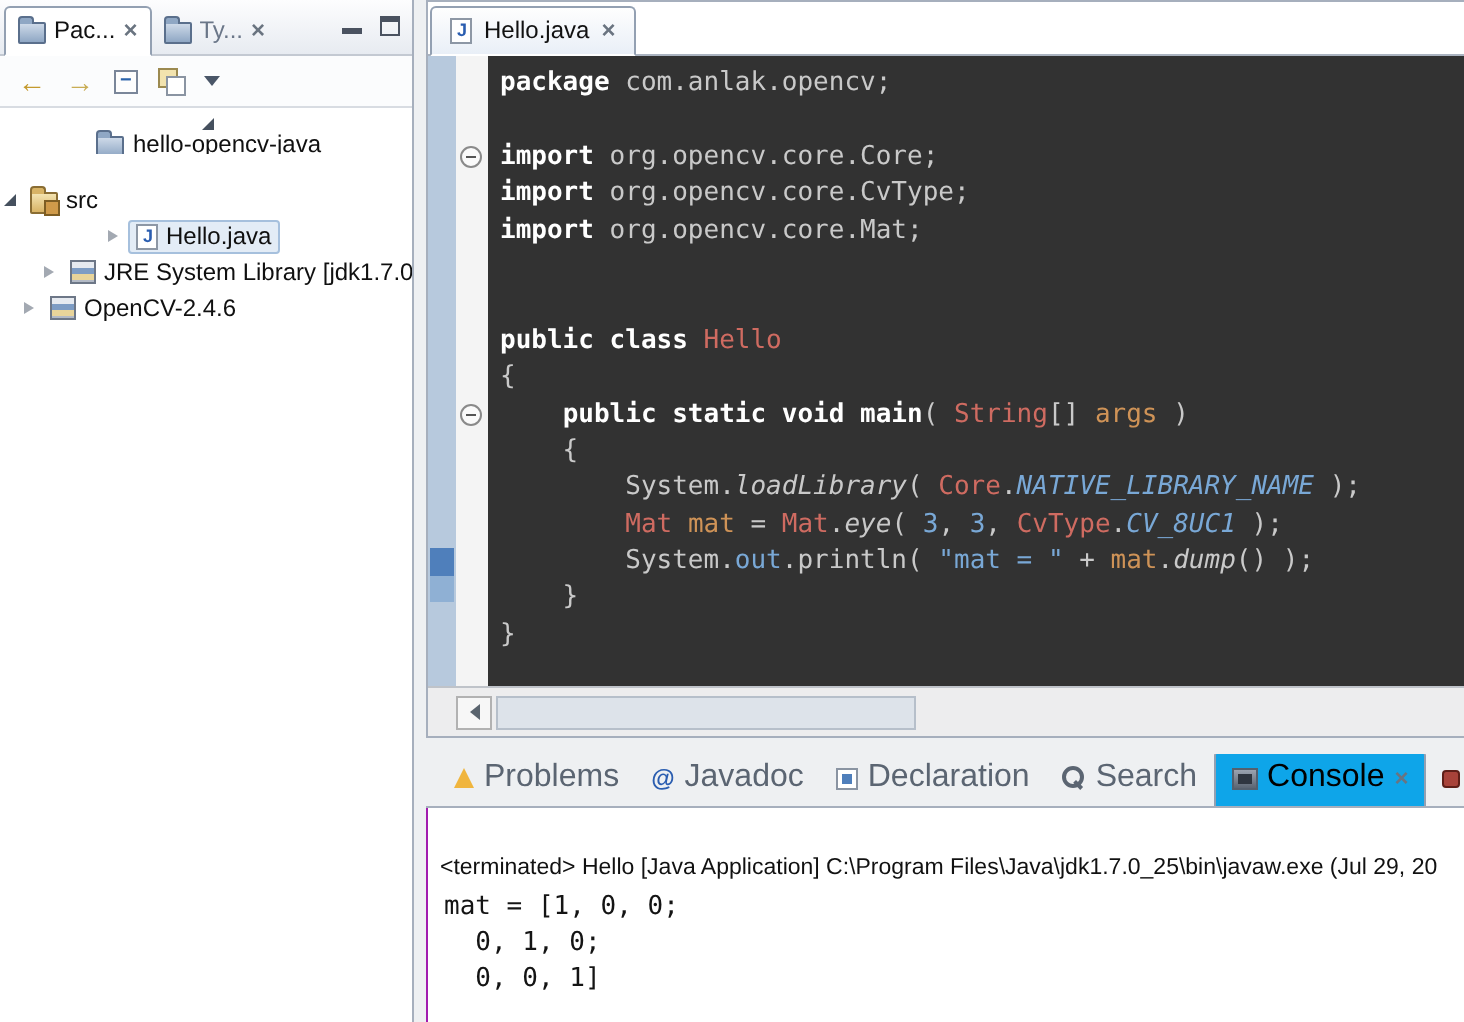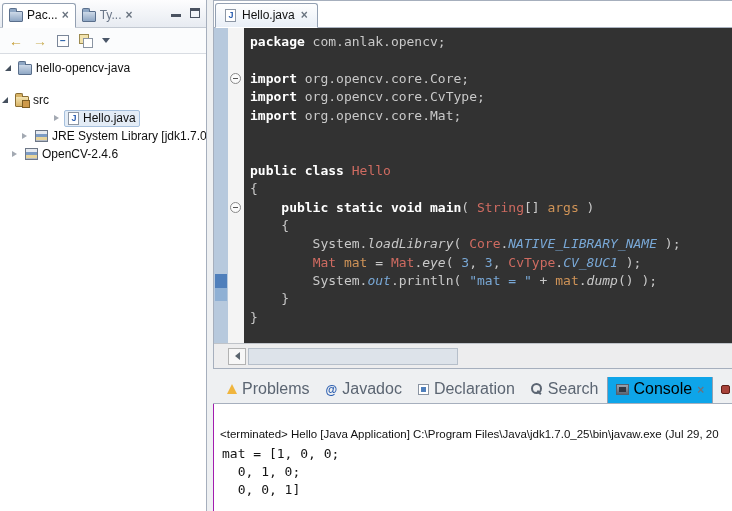--- a/index.html
+++ b/index.html
@@ -96,21 +96,21 @@
                font-family:"DejaVu Sans Mono",monospace; font-size:13px; line-height:18.4px;
                white-space:pre; cursor:text; }
   .code-line { height:18.4px; }
   .tok-kw   { color:#ffffff; font-weight:bold; }
   .tok-decl { color:#ffffff; font-weight:bold; }
   .tok-plain{ color:#c9c9c9; }
   .tok-type { color:#cf6b61; }
   .tok-str  { color:#79a8d6; }
   .tok-num  { color:#79a8d6; }
   .tok-cit  { color:#79a8d6; font-style:italic; }
-  .tok-fit  { color:#79a8d6; font-style:italic; }
+  .tok-fit  { color:#79a8d6; }
   .tok-mit  { color:#c9c9c9; font-style:italic; }
   .tok-var  { color:#cf9357; }
   .tok-param{ color:#cf9357; }
   .editor-hscroll { position:absolute; left:0; right:0; bottom:0; height:25px; background:#ededee;
                     border-top:1px solid #bfc3c9; display:flex; align-items:center; padding-left:14px; gap:2px; }
   .scroll-arrow-btn { width:18px; height:17px; background:#f7f7f7; border:1px solid #b2b2b2;
                       display:flex; align-items:center; justify-content:center; }
   .scroll-left-arrow { width:0; height:0; border-top:4px solid transparent;
                        border-bottom:4px solid transparent; border-right:5px solid #5a646e; }
   .scroll-thumb { width:210px; height:17px; background:#dde3ea; border:1px solid #b6bfca; }
@@ -170,21 +170,21 @@
         </div>
     </div>
     <div class="left-toolbar">
         <span class="tbtn back-icon"></span>
         <span class="tbtn forward-icon"></span>
         <span class="tbtn collapse-all-icon"></span>
         <span class="tbtn link-with-editor-icon"></span>
         <span class="tbtn view-menu-icon"></span>
       </div>
     <div class="tree">
-        <div class="tree-row" style="padding-left: 3px;">
+        <div class="tree-row" style="padding-left: 3px; flex-direction: column;">
           <span class="twistie open"></span>
           <span class="tree-sel">
             <span class="ticon java-project"></span>
             <span class="tlabel">hello-opencv-java</span>
           </span>
         </div>
         <div class="tree-row" style=" margin-top: 14px;">
           <span class="twistie open"></span>
           <span class="tree-sel">
             <span class="ticon source-folder"></span>

